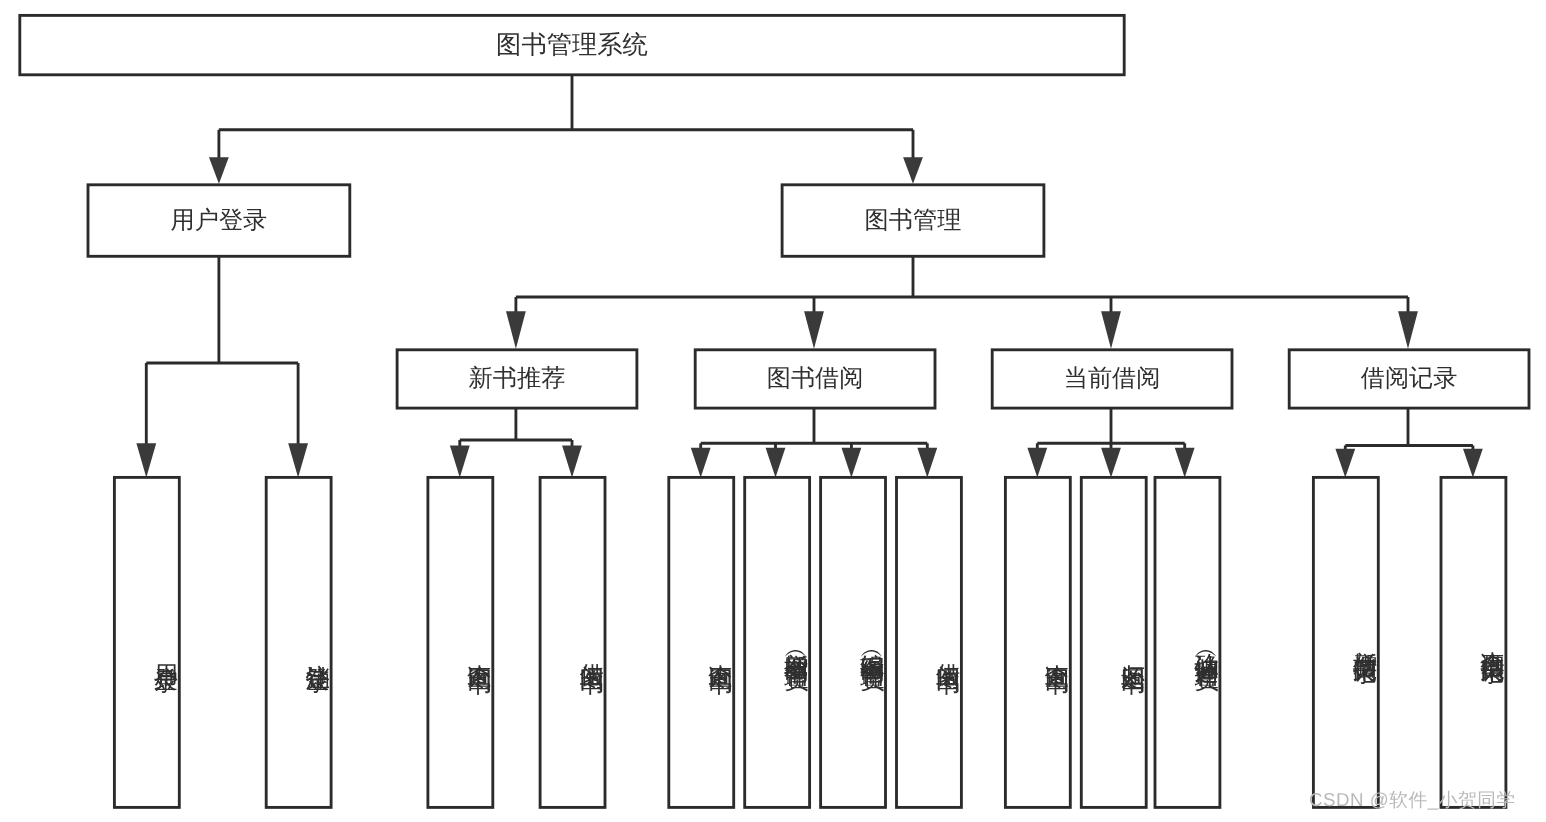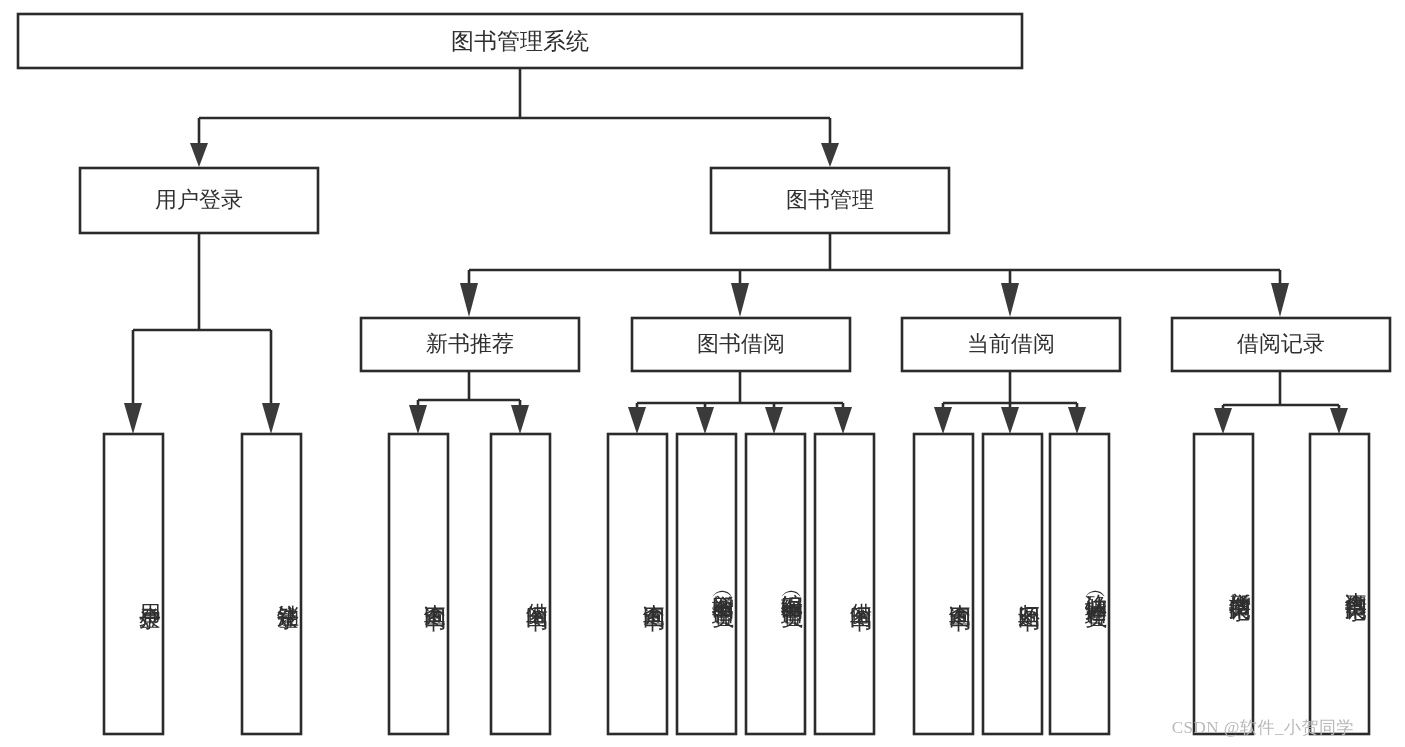--- a/index.html
+++ b/index.html
@@ -12,20 +12,21 @@
     height: 747px;
     font-family: "DejaVu Sans", "Liberation Sans", sans-serif;
     overflow: hidden;
     position: relative;
   }
   #diagram-root {
     position: relative;
     width: 1366px;
     height: 747px;
     background: #ffffff;
+    padding-left: 24px;
   }
   svg.diagram-canvas {
     position: absolute;
     top: 0;
     left: 0;
     width: 1405px;
     height: 747px;
   }
   .node-box {
     fill: #ffffff;
@@ -63,21 +64,21 @@
     color: #2f2f2f;
     letter-spacing: 2px;
     white-space: nowrap;
     text-align: center;
     pointer-events: none;
   }
   .watermark {
     position: absolute;
     right: 12px;
     bottom: 8px;
-    font-family: Liberation Serif, serif;
+    font-family: Liberation Sans, sans-serif;
     font-size: 17px;
     color: #b9b9b9;
     letter-spacing: 0.5px;
     white-space: nowrap;
   }
 </style>
 </head>
 <body>
 
 <div id="diagram-root">

